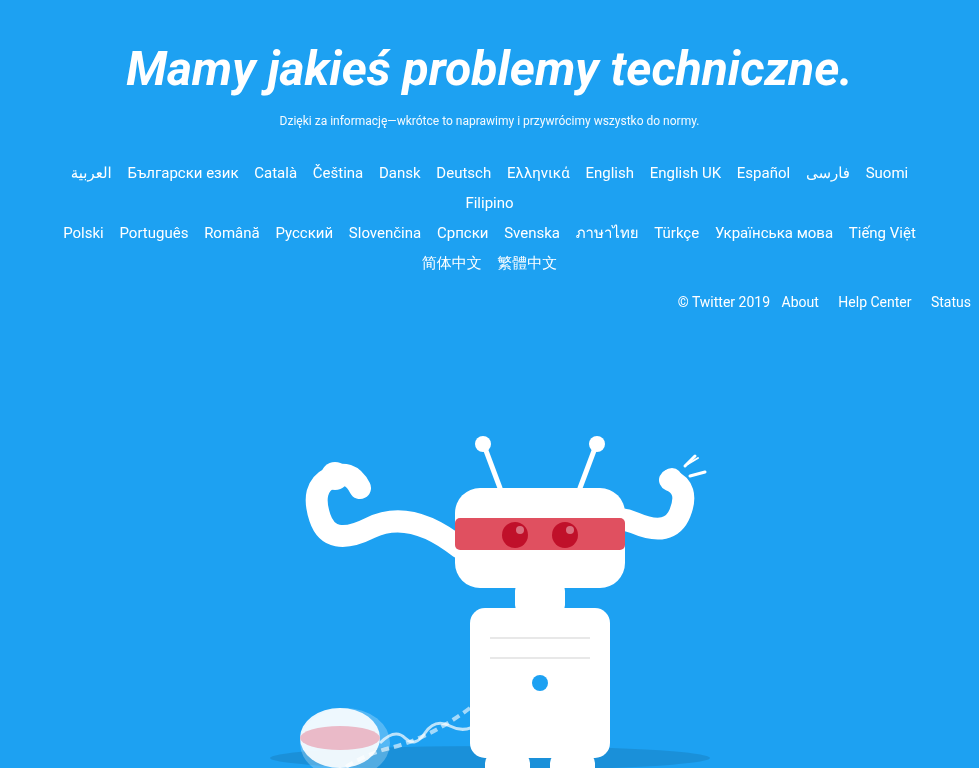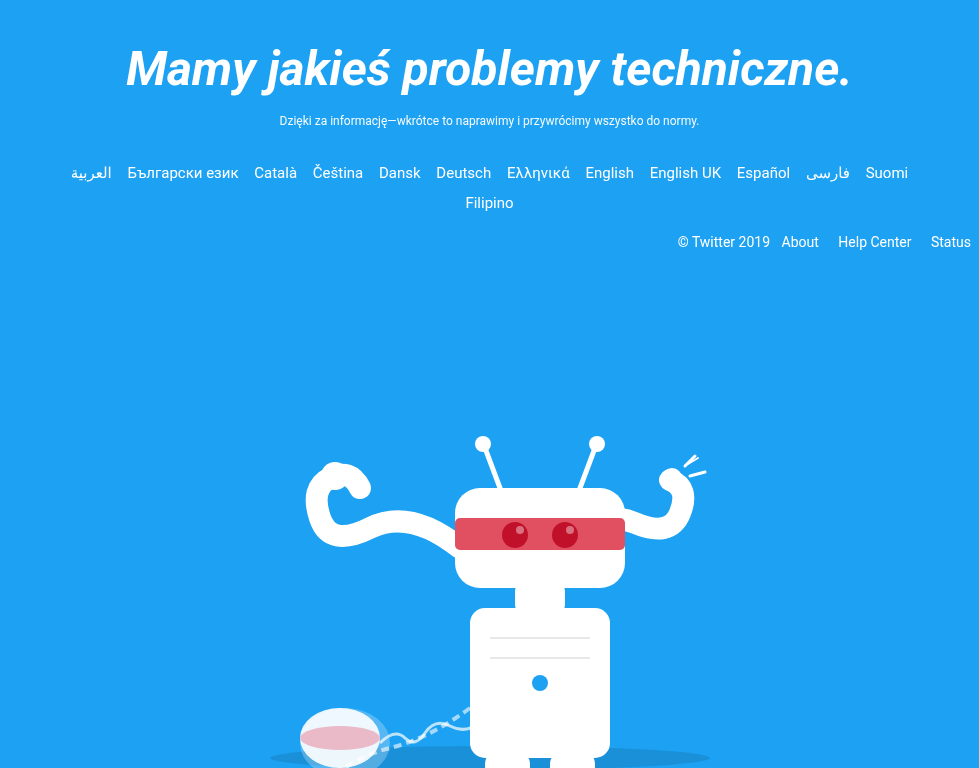--- a/index.html
+++ b/index.html
@@ -99,20 +99,37 @@
       <a class="lang-link">Dansk</a>
       <a class="lang-link">Deutsch</a>
       <a class="lang-link">Ελληνικά</a>
       <a class="lang-link">English</a>
       <a class="lang-link">English UK</a>
       <a class="lang-link">Español</a>
       <a class="lang-link">فارسی</a>
       <a class="lang-link">Suomi</a>
       <a class="lang-link">Filipino</a>
     </div>
+    <div class="languages-line">
+      <a class="lang-link">Polski</a>
+      <a class="lang-link">Português</a>
+      <a class="lang-link">Română</a>
+      <a class="lang-link">Русский</a>
+      <a class="lang-link">Slovenčina</a>
+      <a class="lang-link">Српски</a>
+      <a class="lang-link">Svenska</a>
+      <a class="lang-link">ภาษาไทย</a>
+      <a class="lang-link">Türkçe</a>
+      <a class="lang-link">Українська мова</a>
+      <a class="lang-link">Tiếng Việt</a>
+    </div>
+    <div class="languages-line">
+      <a class="lang-link">简体中文</a>
+      <a class="lang-link">繁體中文</a>
+    </div>
   </div>
 
   <div class="footer-links">
     <span>© Twitter 2019</span>
     <a>About</a>
     <a>Help Center</a>
     <a>Status</a>
   </div>
 </div>
 

